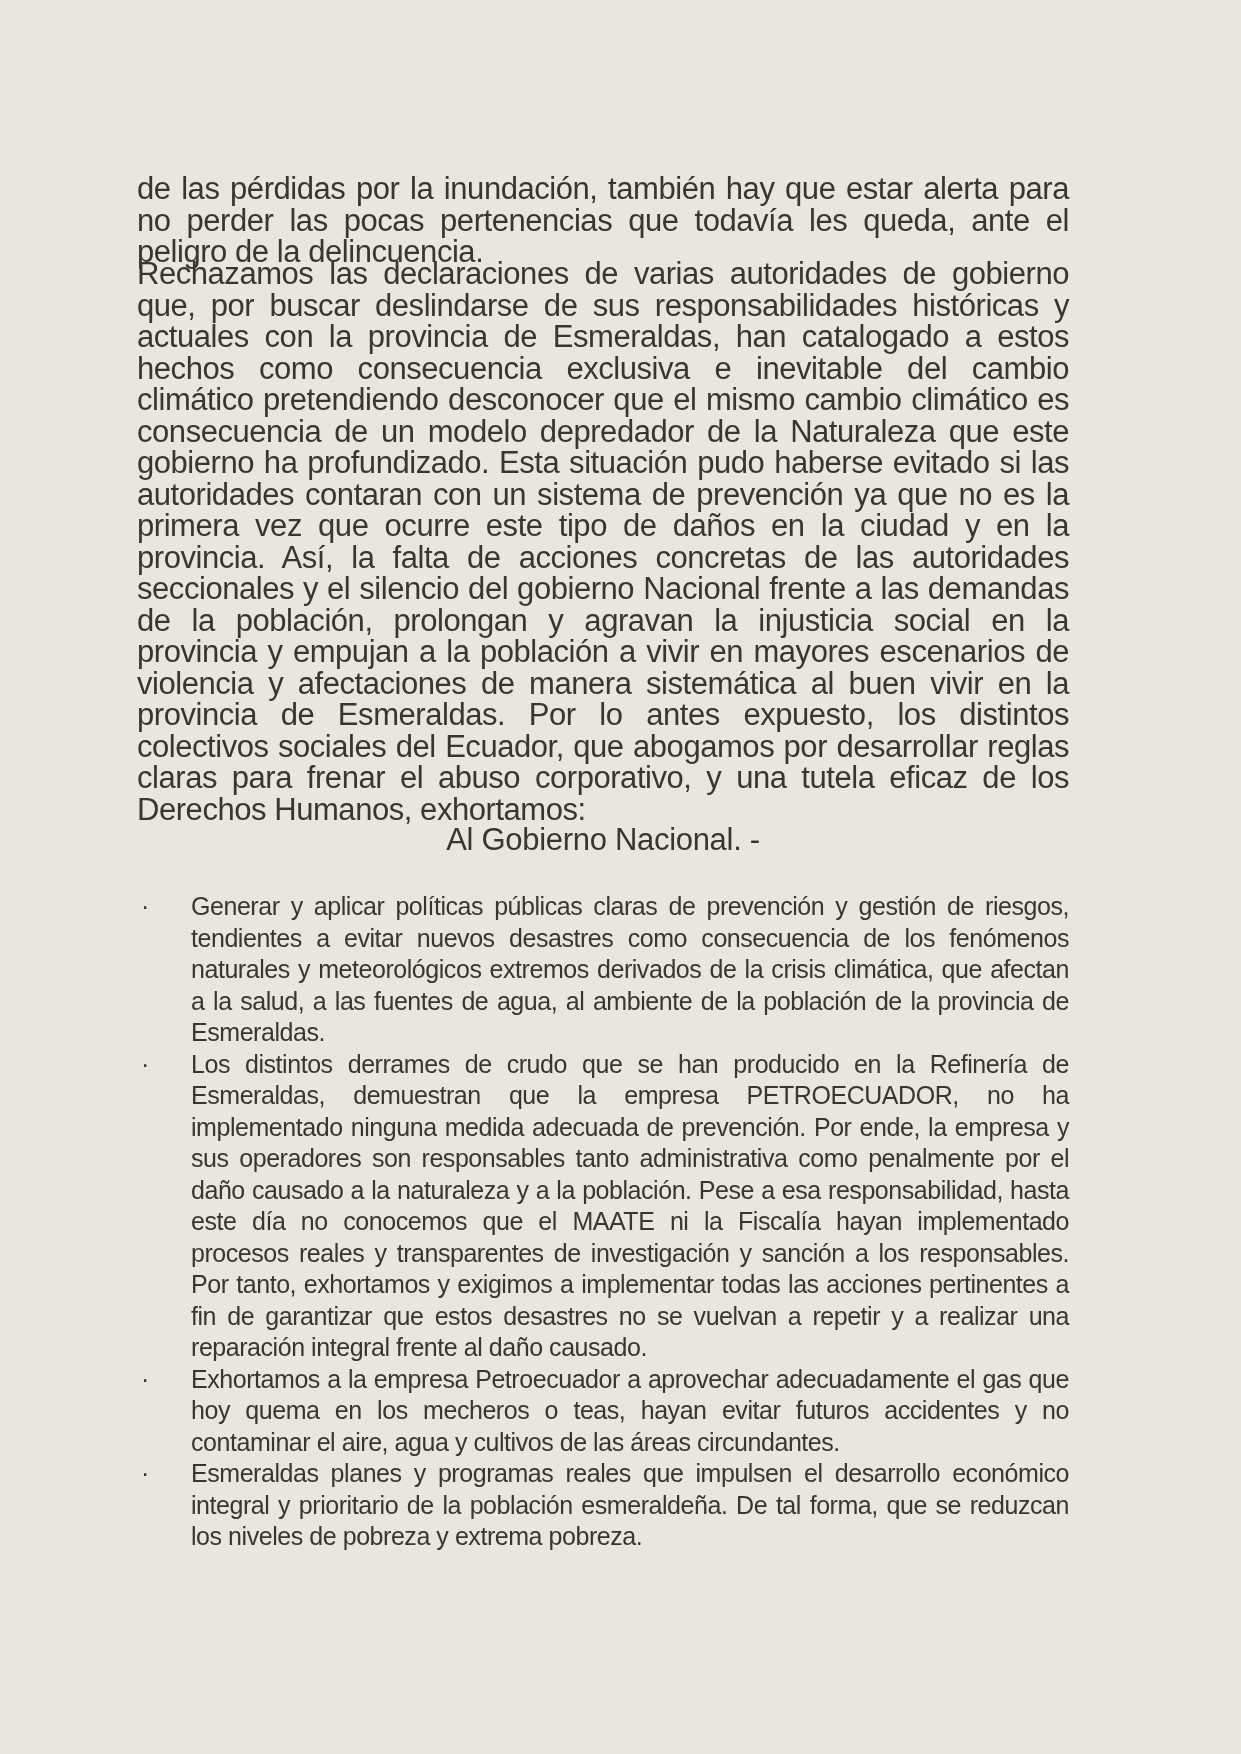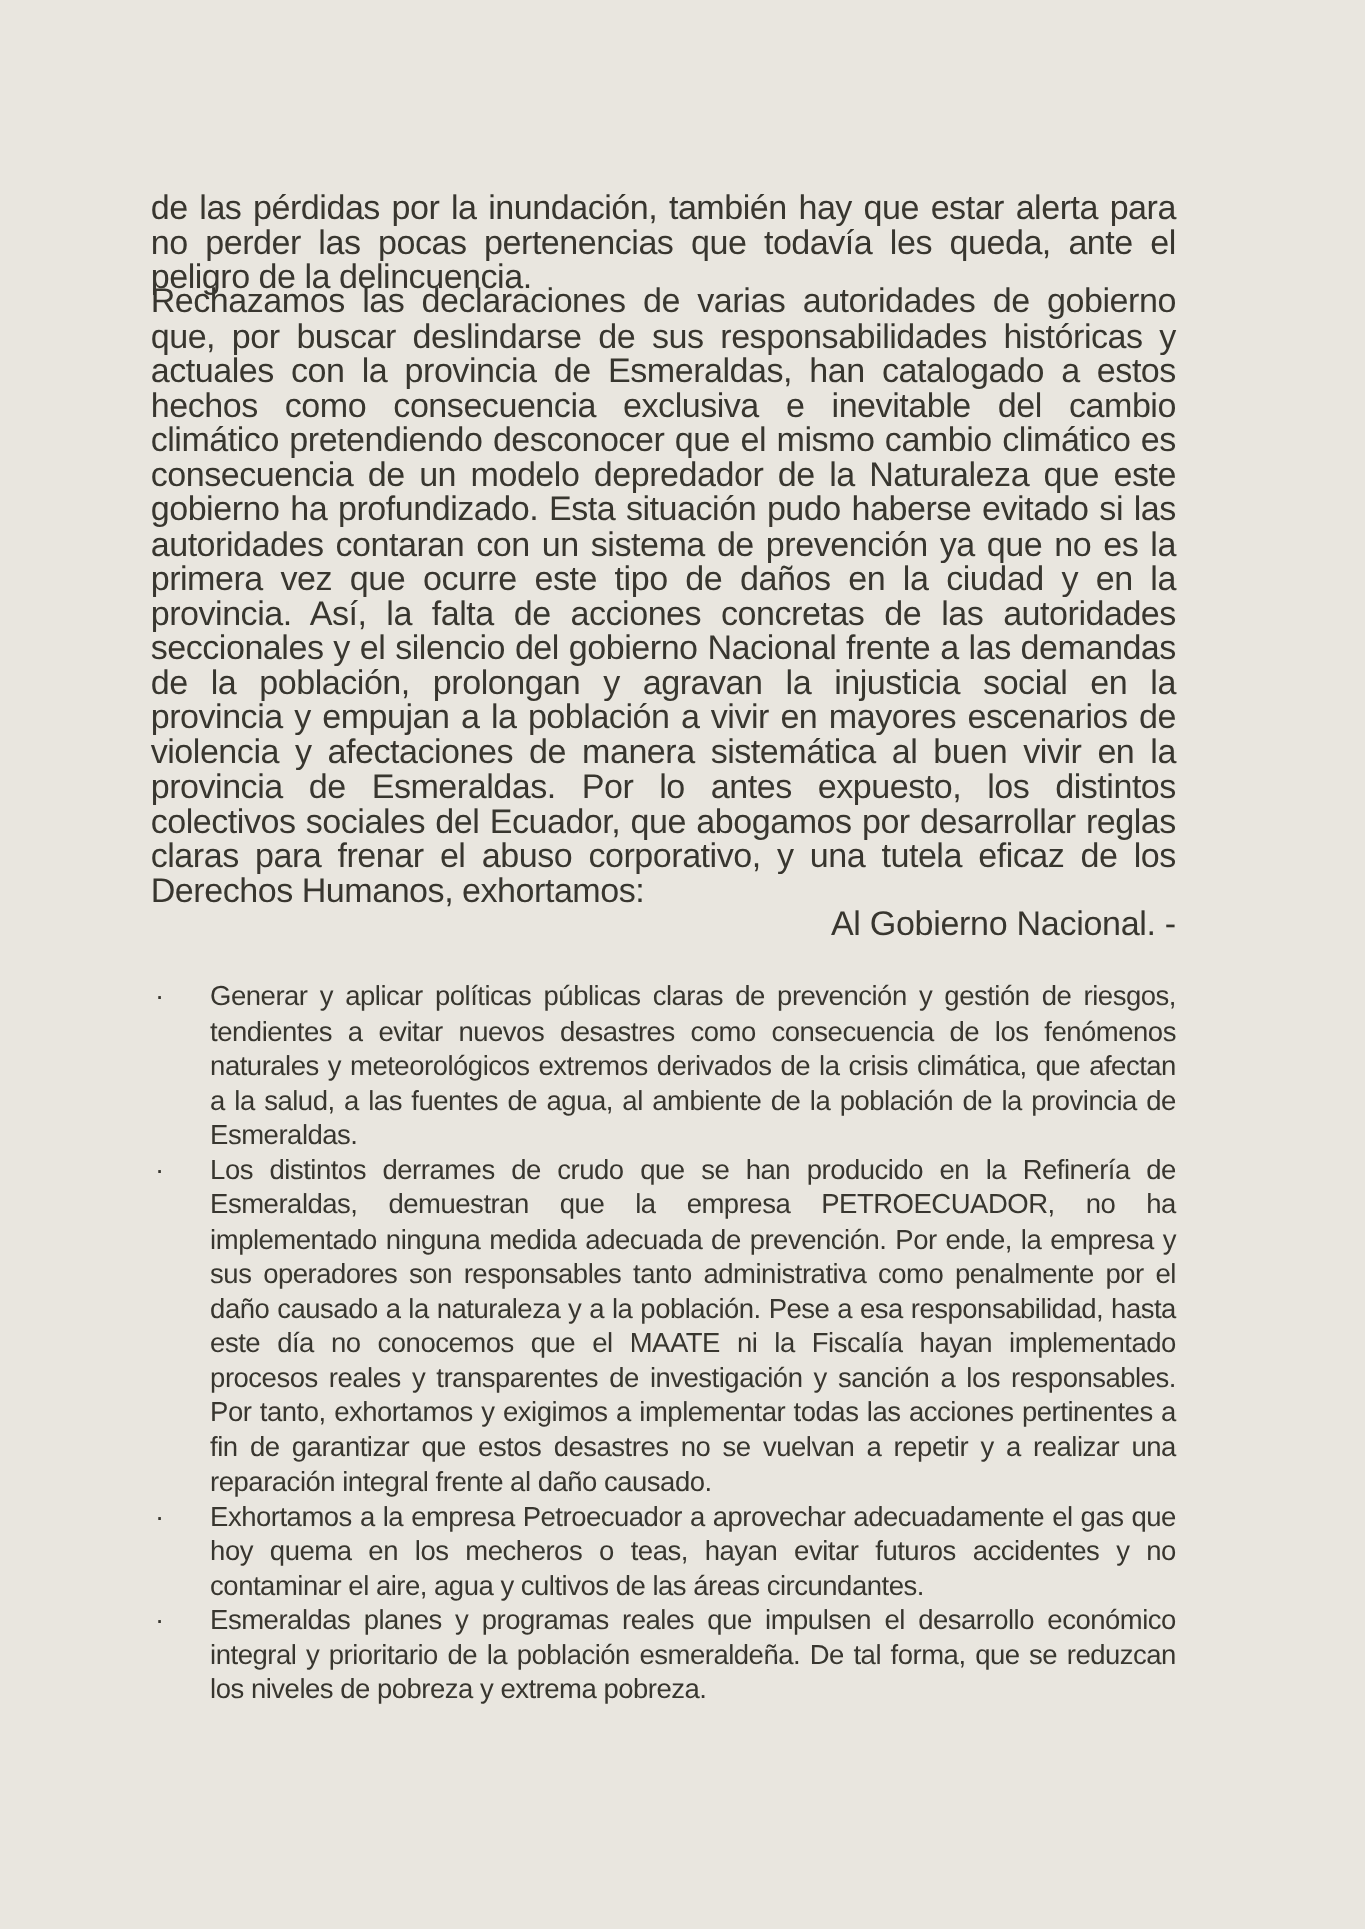--- a/index.html
+++ b/index.html
@@ -27,21 +27,21 @@
     letter-spacing: -0.45px;
     text-align: justify;
     margin: 0;
     hyphens: auto;
     -webkit-hyphens: auto;
   }
   .para-intro   { top: 173px; }
   .para-main    { top: 258px; }
   .section-heading {
     top: 824px;
-    text-align: right;
+    text-align: center;
     letter-spacing: -0.3px;
   }
   .bullet-list {
     position: absolute;
     left: 137px;
     top: 891px;
     width: 932px;
     margin: 0;
     padding: 0;
     list-style: none;

